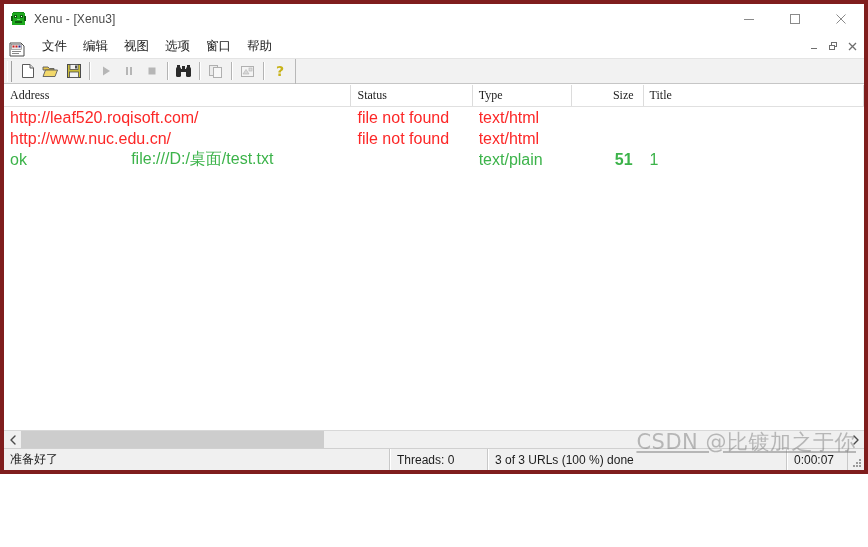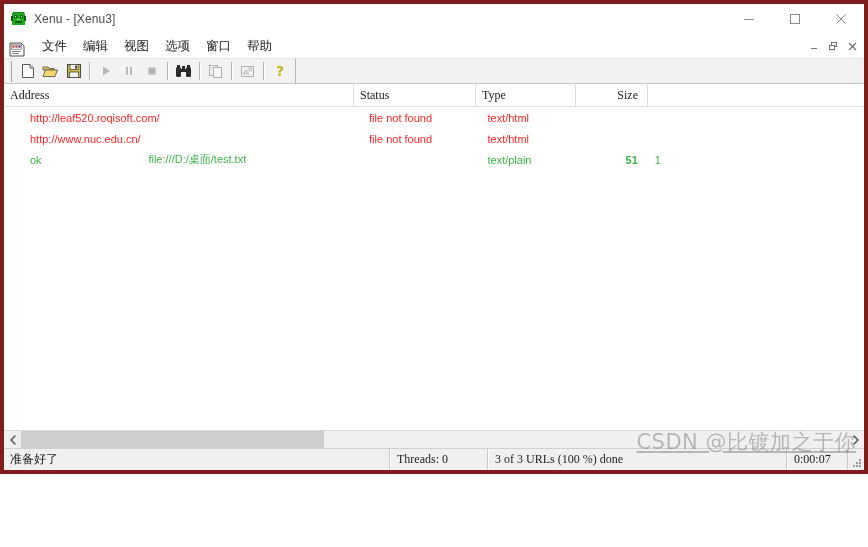--- a/index.html
+++ b/index.html
@@ -175,23 +175,22 @@
     white-space: nowrap;
     overflow: hidden;
     font-family: Liberation Serif, serif;
   }
   .hcell.right { justify-content: flex-end; padding-right: 9px; }
 
   .rows { position: relative; }
   .row {
     height: 21px;
     display: flex;
-    font-size: 11px;
-    align-items: center;
-    margin-left: 20px;
+    font-size: 16px;
+    align-items: center;
   }
   .cell {
     box-sizing: border-box;
     padding: 0 6px;
     white-space: nowrap;
     overflow: hidden;
     display: flex;
     align-items: center;
     height: 21px;
   }
@@ -245,21 +244,20 @@
   }
   .sb-pane {
     display: flex;
     align-items: center;
     padding: 0 6px;
     box-sizing: border-box;
     border-right: 1px solid #c8c8c8;
     border-left: 1px solid #ffffff;
     white-space: nowrap;
     overflow: hidden;
-    font-family: Liberation Serif, serif;
   }
   .sb-pane.first { border-left: none; }
   .sb-grip {
     width: 16px;
     display: flex;
     align-items: flex-end;
     justify-content: flex-end;
     padding: 0 2px 2px 0;
     box-sizing: border-box;
   }
@@ -445,20 +443,21 @@
 
     <div class="tb-end"></div>
   </div>
 
   <div class="listview">
     <div class="header-row">
       <div class="hcell" style="width:350px">Address</div>
       <div class="hcell" style="width:122px">Status</div>
       <div class="hcell" style="width:100px">Type</div>
       <div class="hcell right" style="width:72px">Size</div>
+      <div class="hcell" style="width:222px">Title</div>
     </div>
 
     <div class="rows">
 
       <div class="row err">
         <div class="cell" style="width:350px">http://leaf520.roqisoft.com/</div>
         <div class="cell" style="width:122px">file not found</div>
         <div class="cell" style="width:100px">text/html</div>
         <div class="cell right" style="width:72px"></div>
         <div class="cell" style="width:222px"></div>

